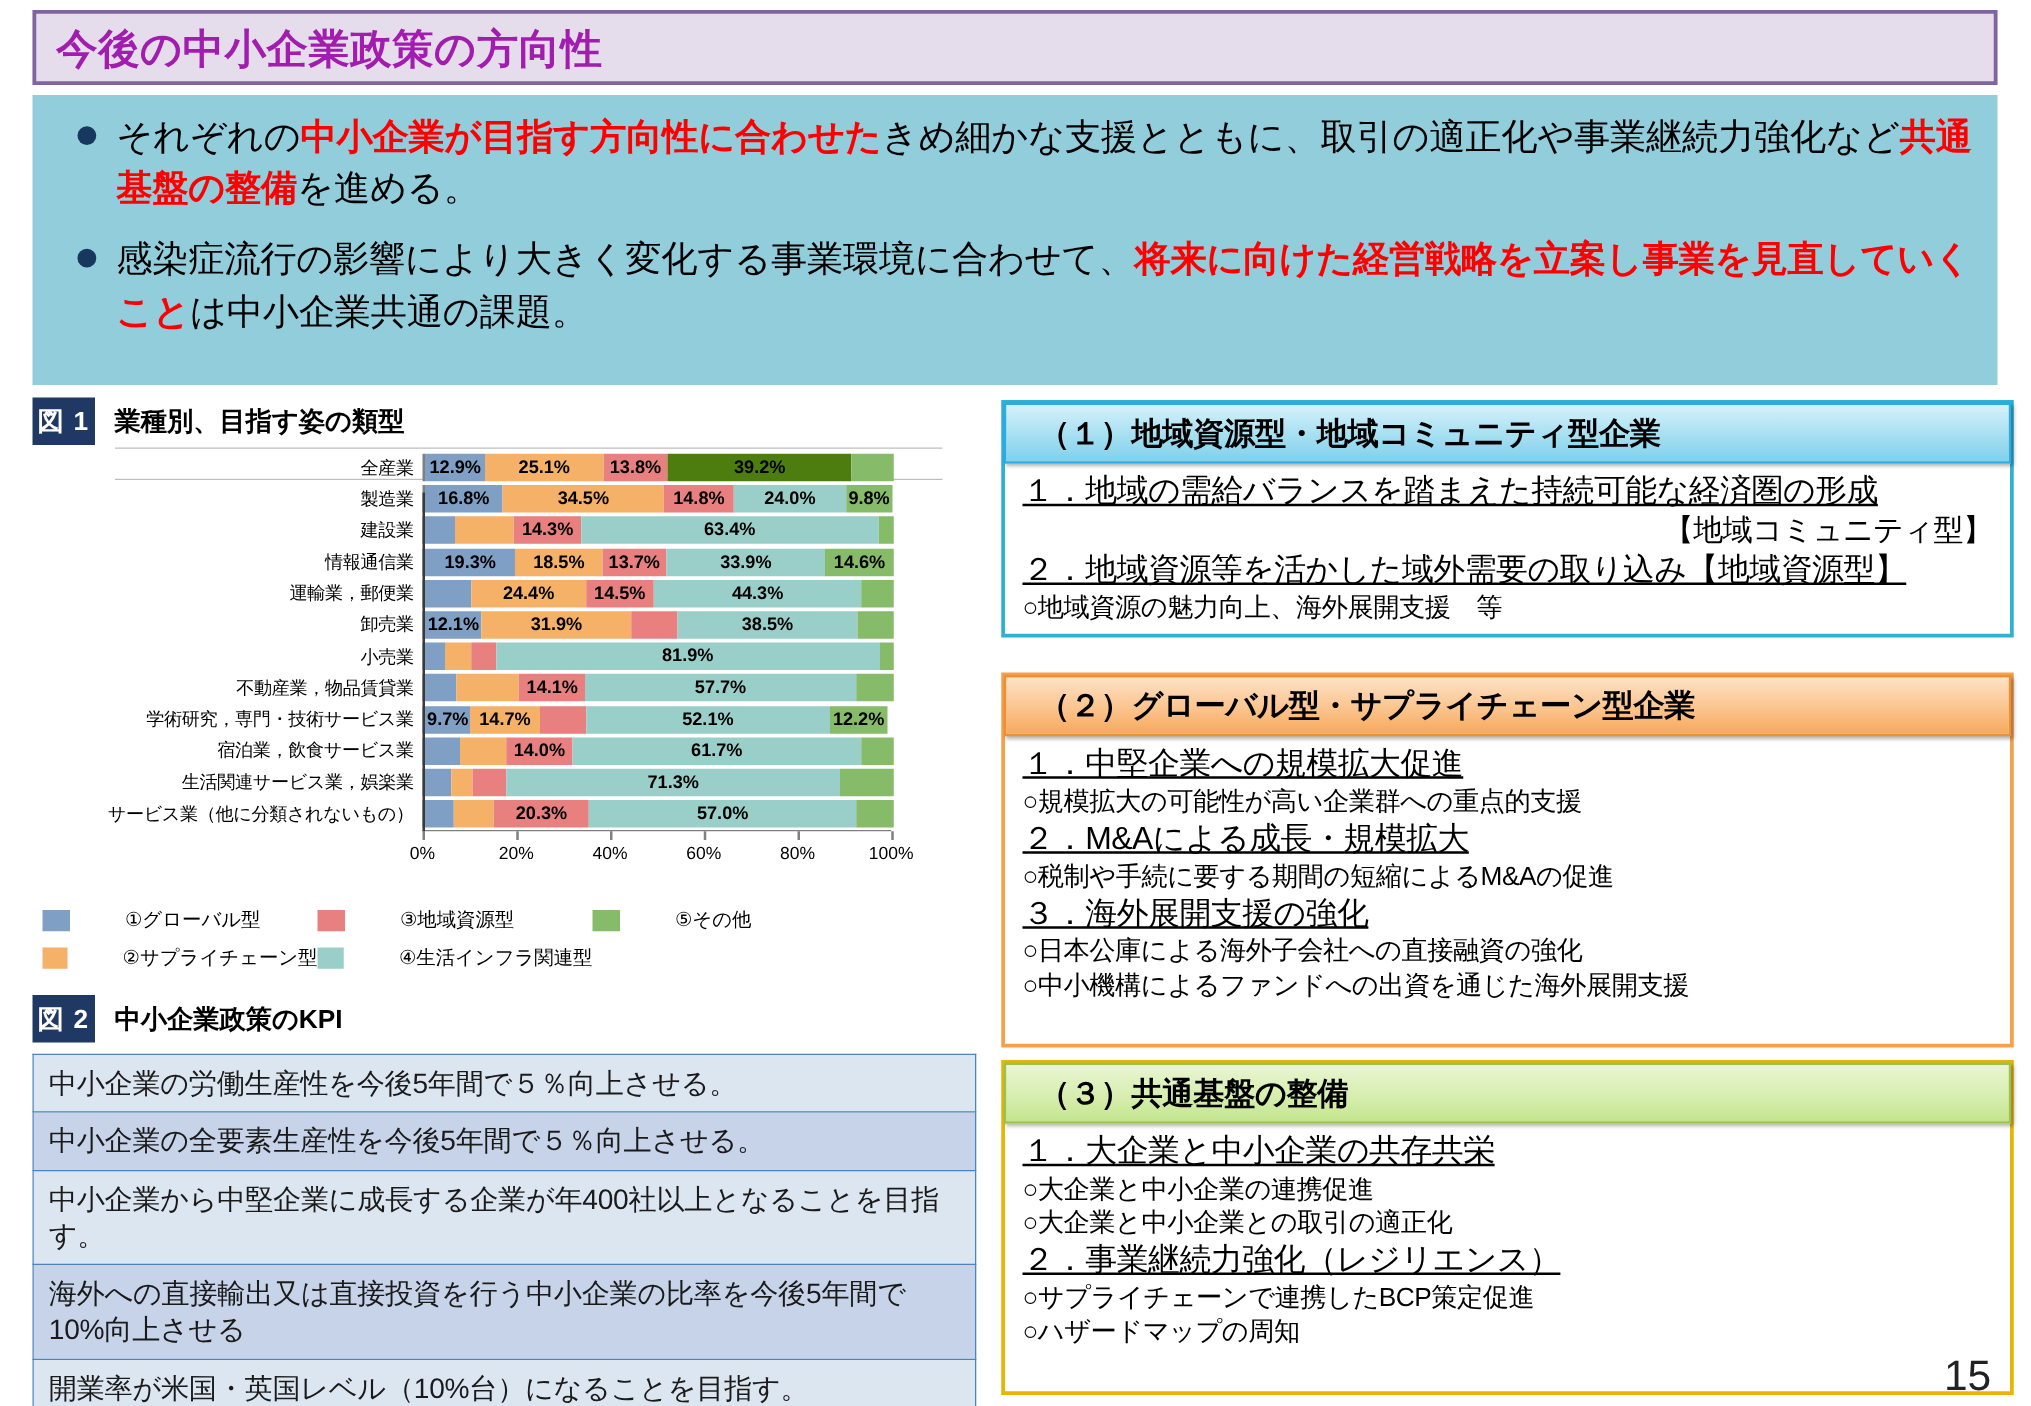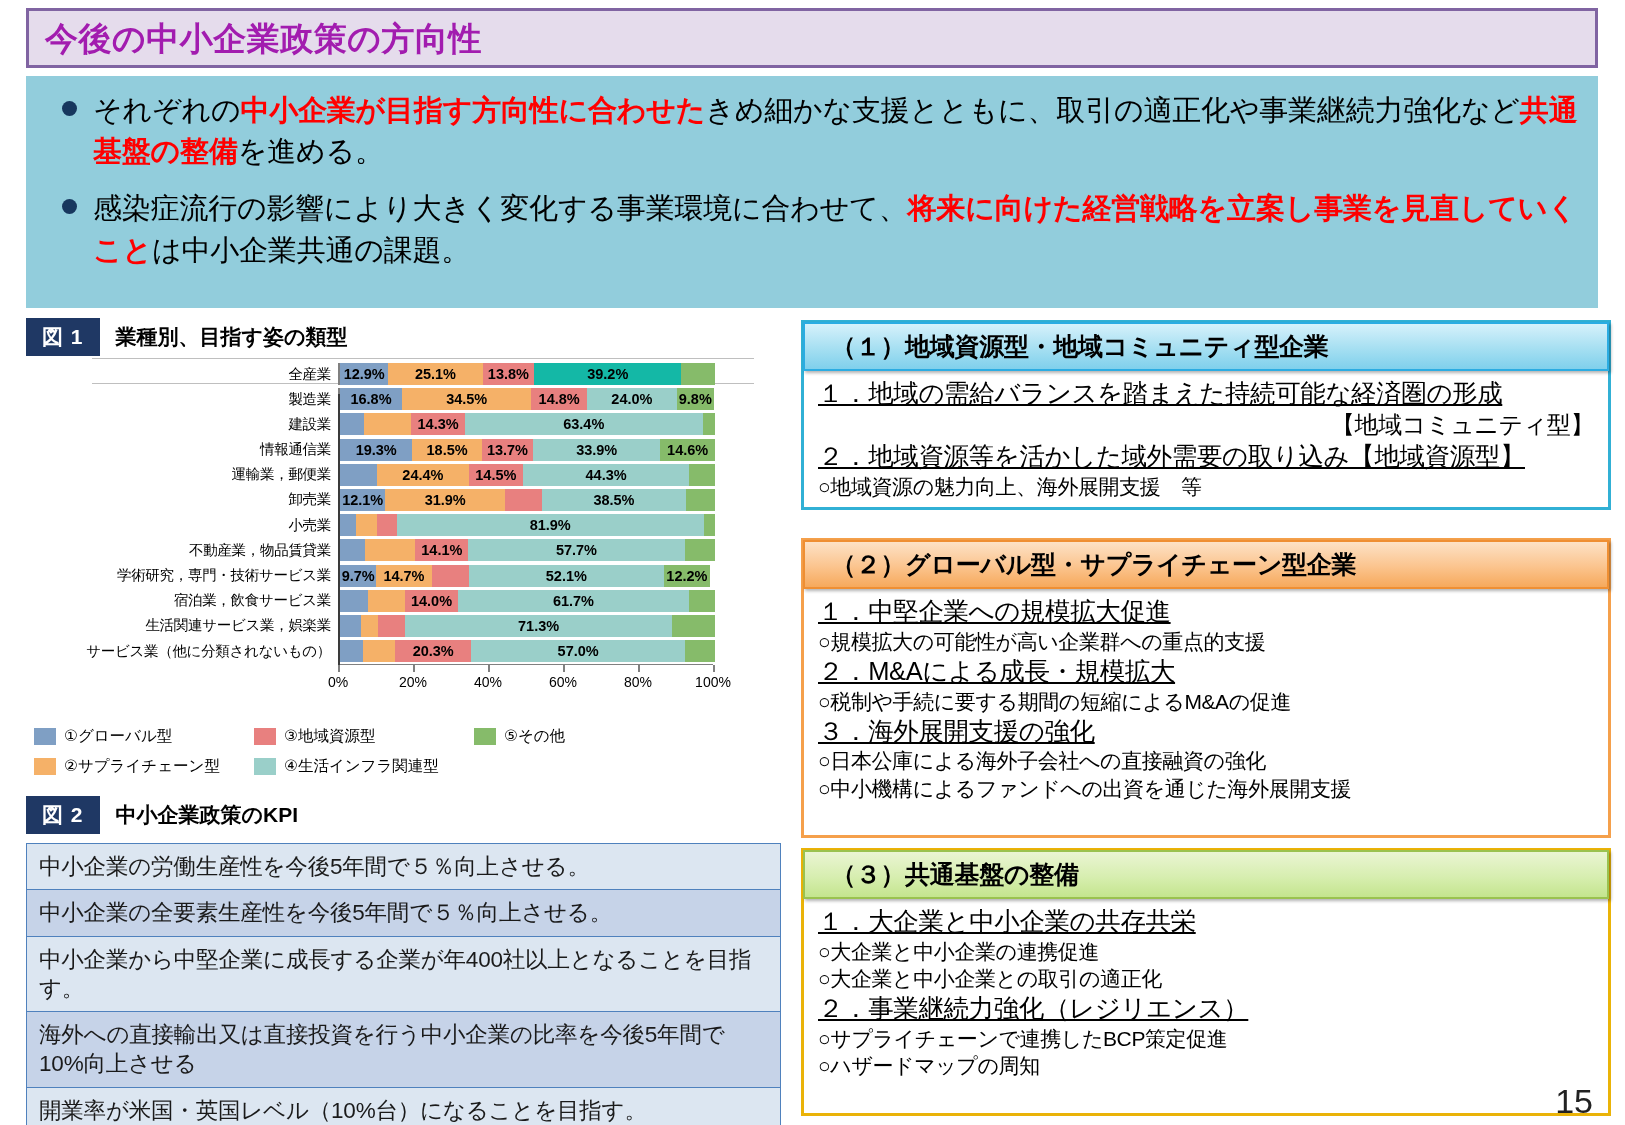--- a/index.html
+++ b/index.html
@@ -37,21 +37,21 @@
     font-size:29px;line-height:1.42;color:#000;letter-spacing:-0.2px;
   }
   .b-text .red{color:#ff0000;font-weight:bold;}
 
   
   .left-col{position:absolute;left:26px;top:318px;width:770px;}
 
   .fig-head{display:flex;align-items:center;margin-bottom:4px;}
   .fig-tag{
     background:#1f3864;color:#fff;font-weight:bold;font-size:21px;
-    padding:5px 16px;letter-spacing:1px;
+    padding:5px 4px;letter-spacing:1px;
   }
   .fig-title{font-size:21px;font-weight:bold;color:#000;margin-left:16px;}
 
   
   .chart-box{position:relative;width:728px;height:350px;margin-top:6px;}
   .chart-rows{position:relative;}
   .crow{display:flex;align-items:center;height:24px;margin-bottom:1.2px;}
   .crow-label{
     width:312px;text-align:right;padding-right:7px;box-sizing:border-box;
     font-size:14.5px;color:#000;white-space:nowrap;letter-spacing:-0.3px;
@@ -79,21 +79,21 @@
     position:absolute;top:9px;font-size:14px;color:#000;transform:translateX(-50%);
   }
   .baseline-left{
     position:absolute;left:0;top:-271px;width:2px;height:271px;background:#3a3a3a;
   }
 
   
   .legend{
     display:flex;flex-wrap:wrap;width:700px;margin-top:14px;margin-left:8px;
   }
-  .leg-item{display:flex;align-items:center;width:220px;margin-bottom:9px;}
+  .leg-item{display:flex;align-items:center;width:220px;margin-bottom:9px;gap:36px;}
   .leg-swatch{width:22px;height:17px;margin-right:8px;}
   .leg-label{font-size:15.5px;color:#000;white-space:nowrap;}
 
   
   .kpi-head{display:flex;align-items:center;margin-top:10px;margin-bottom:9px;}
   .kpi-table{width:755px;border-collapse:collapse;}
   .kpi-row{
     border:1.4px solid #4f81bd;font-size:22.5px;color:#1a1a1a;
     padding:8px 12px;line-height:1.3;letter-spacing:-0.2px;
   }
@@ -181,21 +181,21 @@
     <div class="chart-box">
       <div class="chart-rows" id="chart-rows">
           <div class="crow">
             <div class="top-rule"></div>
             <div class="mid-rule"></div>
             <div class="crow-label">全産業</div>
             <div class="crow-bar">
               <div class="seg" style="width: 48.375px; background: rgb(127, 159, 196);">12.9%</div>
               <div class="seg" style="width: 94.125px; background: rgb(245, 177, 104);">25.1%</div>
               <div class="seg" style="width: 51.75px; background: rgb(232, 128, 127);">13.8%</div>
-              <div class="seg" style="width: 147px; background: #14b8a6;">39.2%</div>
+              <div class="seg" style="width: 147px; background: #4d7c0f;">39.2%</div>
               <div class="seg" style="width: 33.75px; background: rgb(134, 187, 106);"></div>
             </div>
           </div>
           <div class="crow">
             <div class="crow-label">製造業</div>
             <div class="crow-bar">
               <div class="seg" style="width: 62px; background: rgb(127, 159, 196);">16.8%</div>
               <div class="seg" style="width: 129.375px; background: rgb(245, 177, 104);">34.5%</div>
               <div class="seg" style="width: 55.5px; background: rgb(232, 128, 127);">14.8%</div>
               <div class="seg" style="width: 90px; background: rgb(154, 207, 201);">24.0%</div>

